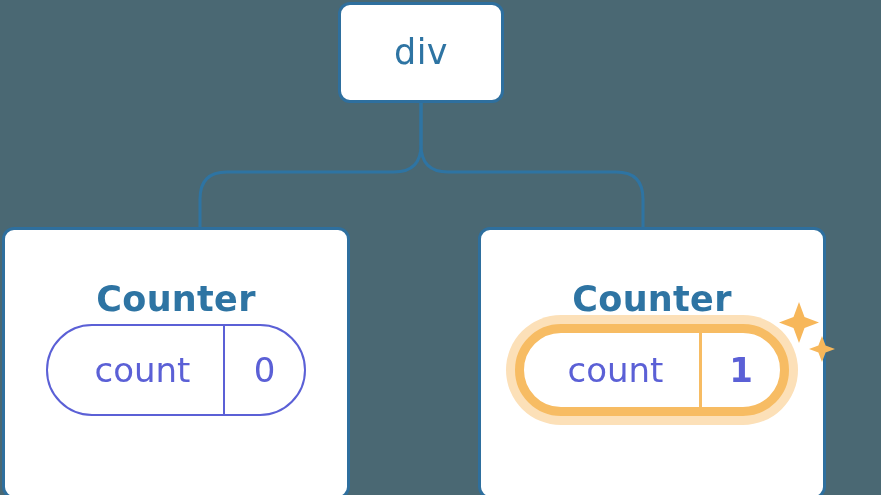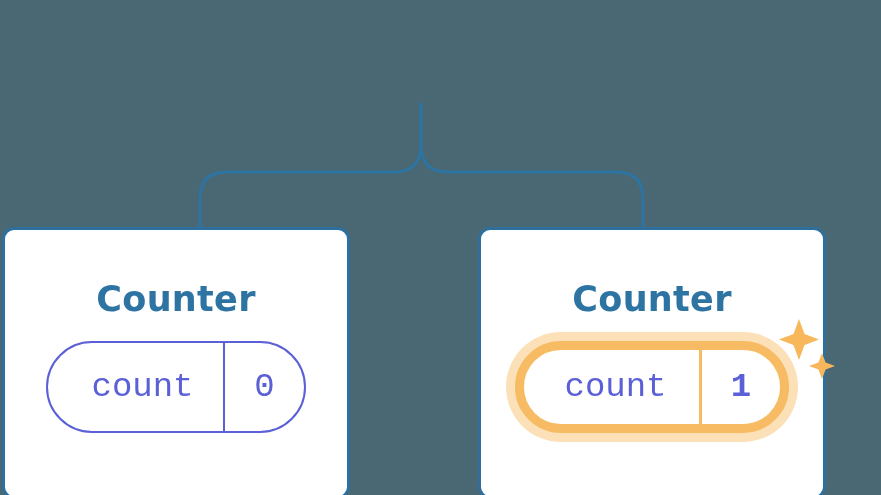--- a/index.html
+++ b/index.html
@@ -72,23 +72,22 @@
     color: #2e74a3;
     margin-top: 52px;
     line-height: 1;
     letter-spacing: 0.3px;
     font-weight: bold;
   }
 
   
   .pill-wrap {
     position: relative;
-    margin-top: 24px;
+    margin-top: 7px;
     display: inline-flex;
-    font-family: Liberation Mono, monospace;
   }
 
   .pill {
     position: relative;
     display: flex;
     align-items: stretch;
     height: 92px;
     border: 2px solid #5b60d6;
     border-radius: 999px;
     box-sizing: border-box;
@@ -150,20 +149,23 @@
 </head>
 <body>
 
 <div id="diagram">
 
   <svg class="connectors" viewBox="0 0 881 495" width="881" height="495" fill="none">
     <path d="M 421 103 L 421 145 Q 421 172 394 172 L 227 172 Q 200 172 200 199 L 200 227" stroke="#2e74a3" stroke-width="3" fill="none"></path>
     <path d="M 421 103 L 421 145 Q 421 172 448 172 L 616 172 Q 643 172 643 199 L 643 227" stroke="#2e74a3" stroke-width="3" fill="none"></path>
   </svg>
 
+  <div class="node node-root">
+    <div class="node-title">div</div>
+  </div>
 
   <div class="node node-child node-left">
     <div class="node-title">Counter</div>
 
     <div class="pill-wrap">
       <div class="pill">
         <div class="pill-key">count</div>
         <div class="pill-val">0</div>
       </div>
     </div>

